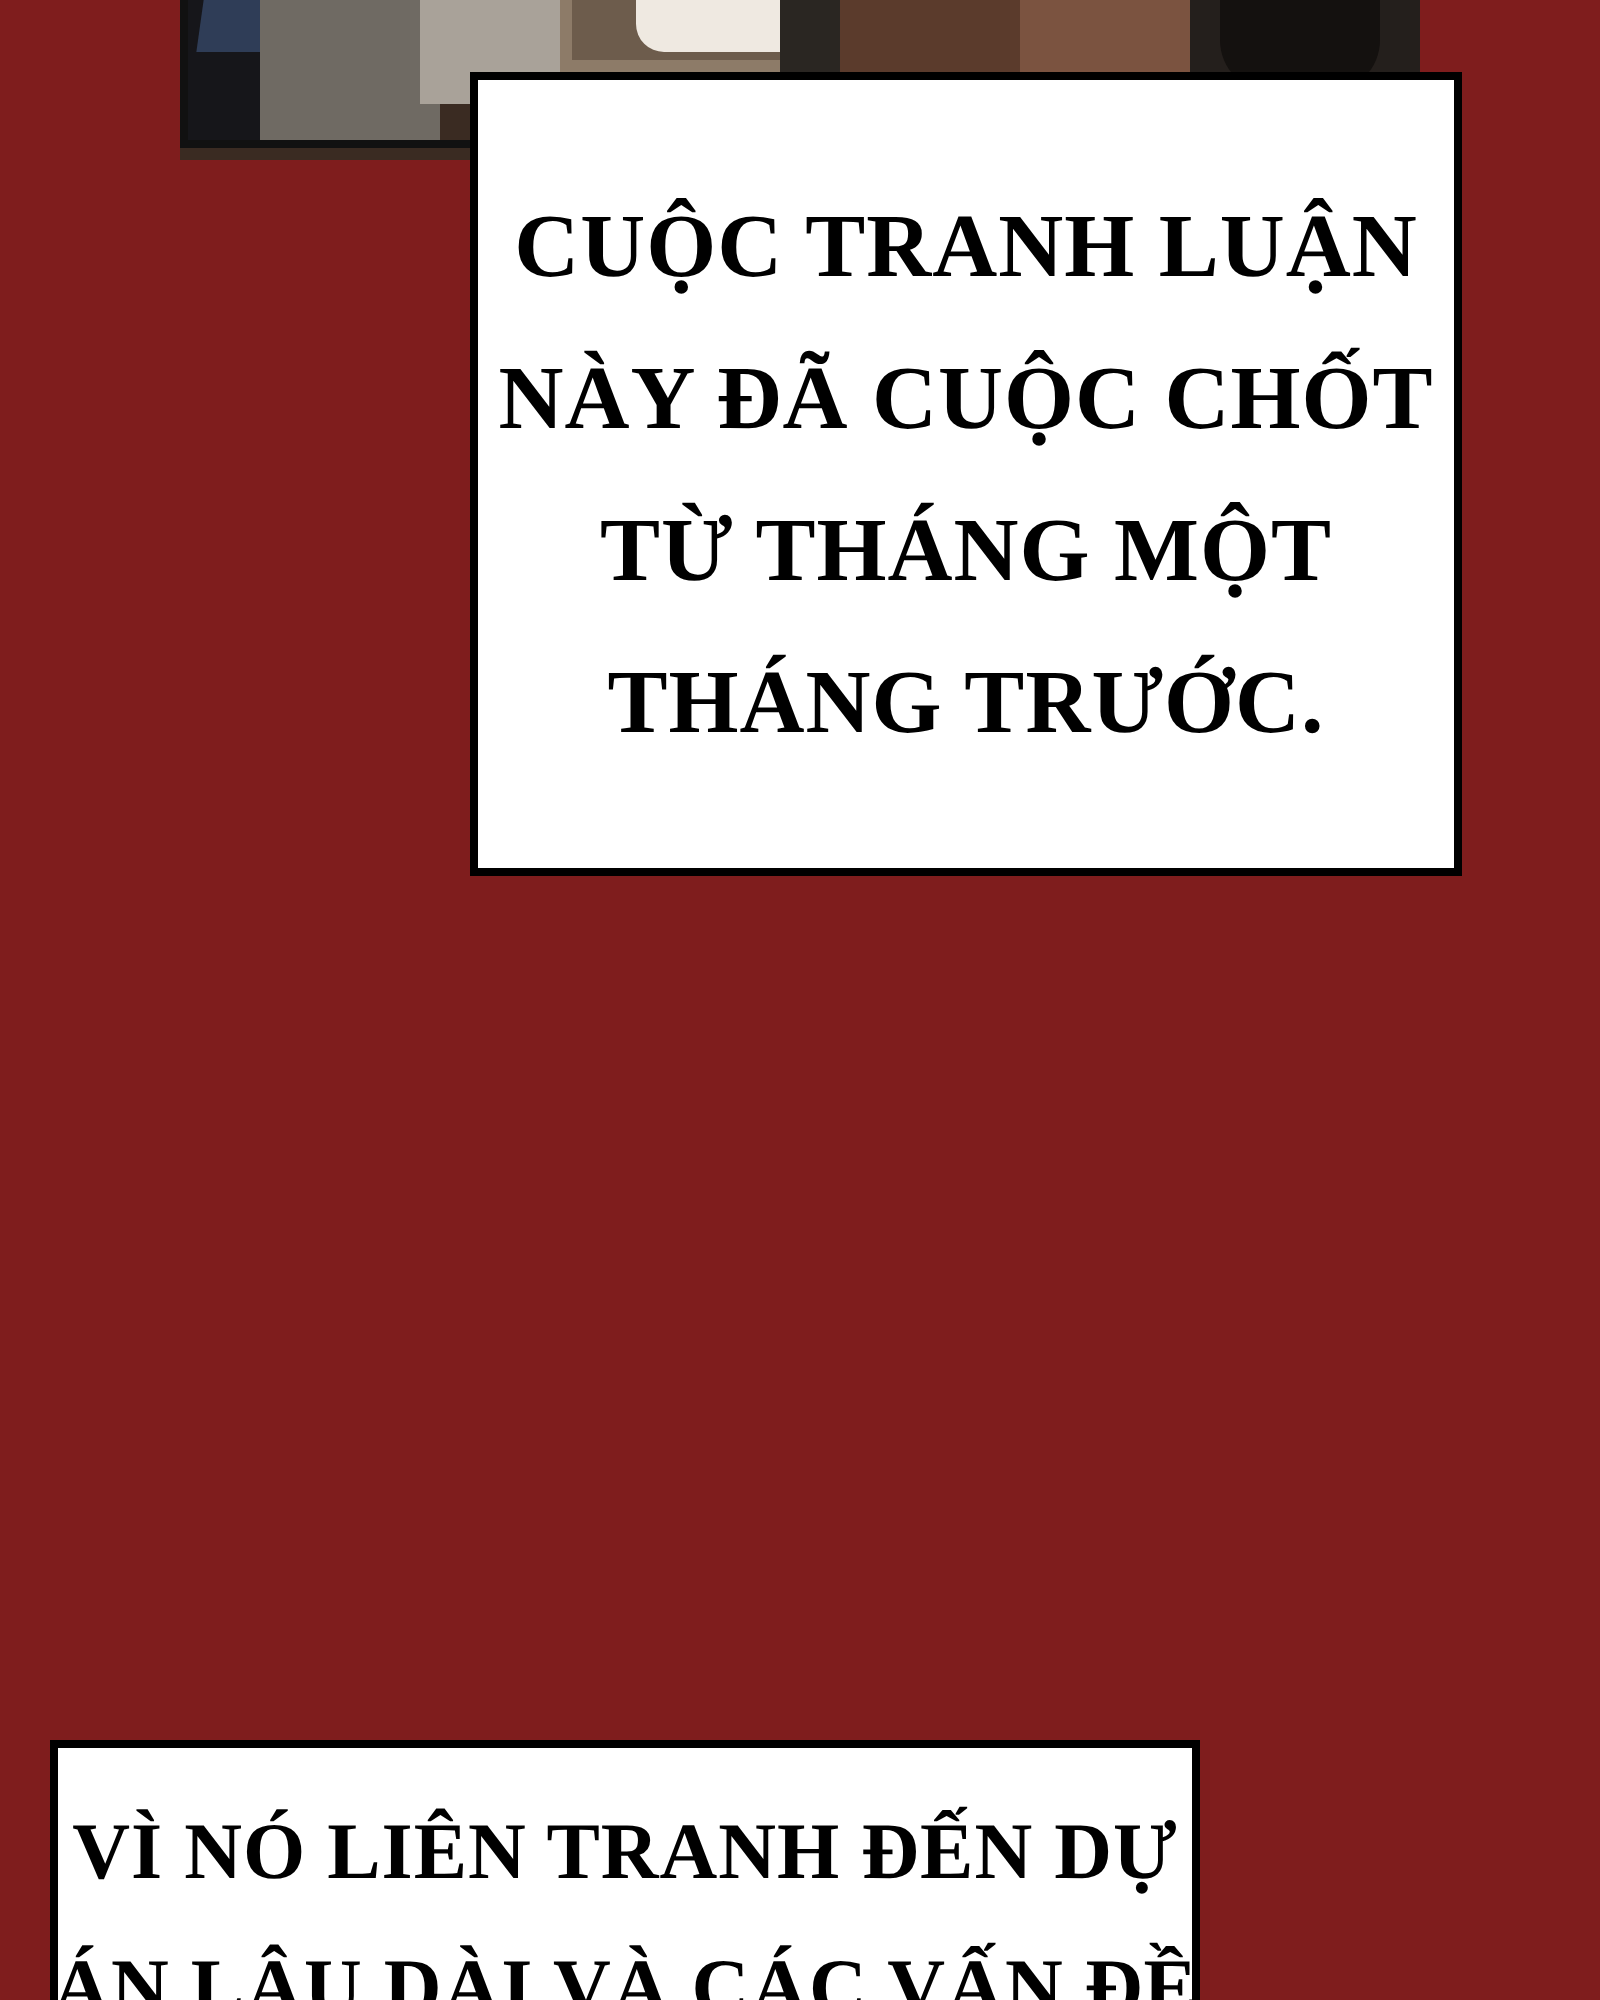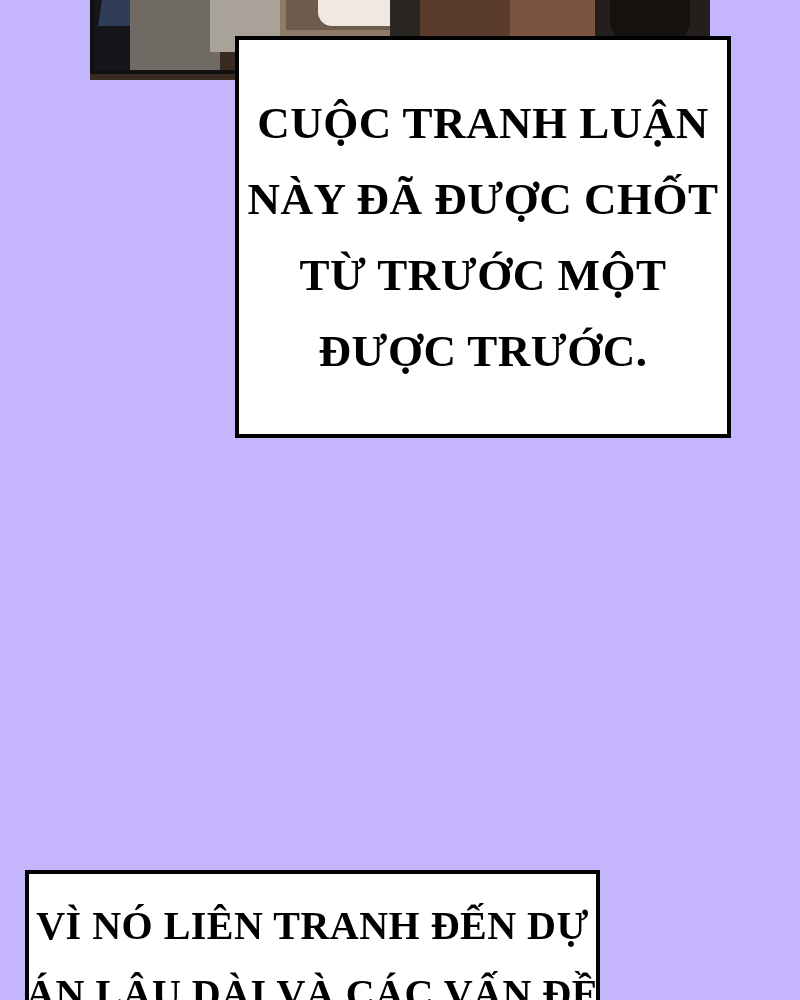--- a/index.html
+++ b/index.html
@@ -14,21 +14,21 @@
     overflow: hidden;
     position: relative;
   }
 
   .page {
     position: absolute;
     top: 0;
     left: 0;
     width: 800px;
     height: 1000px;
-    background: #c4b5fd;
+    background: #7f1d1d;
   }
 
   
   .art-strip {
     position: absolute;
     left: 90px;
     top: 0;
     width: 620px;
     height: 80px;
     overflow: hidden;
@@ -202,23 +202,23 @@
     <div class="art-shape shape-dark-mid"></div>
     <div class="art-shape shape-brown"></div>
     <div class="art-shape shape-brown-lt"></div>
     <div class="art-shape shape-dark-right"></div>
     <div class="art-shape shape-hair"></div>
     <div class="art-panel-border"></div>
   </div>
 
   <div class="speech-box" id="bubble-1">
     <span class="speech-line">CUỘC TRANH LUẬN</span>
-    <span class="speech-line">NÀY ĐÃ ĐƯỢC CHỐT</span>
-    <span class="speech-line">TỪ TRƯỚC MỘT</span>
-    <span class="speech-line">ĐƯỢC TRƯỚC.</span>
+    <span class="speech-line">NÀY ĐÃ CUỘC CHỐT</span>
+    <span class="speech-line">TỪ THÁNG MỘT</span>
+    <span class="speech-line">THÁNG TRƯỚC.</span>
   </div>
 
   <div class="speech-box" id="bubble-2">
     <span class="speech-line">VÌ NÓ LIÊN TRANH ĐẾN DỰ</span>
     <span class="speech-line">ÁN LÂU DÀI VÀ CÁC VẤN ĐỀ</span>
   </div>
 
 </div>
 
 </body></html>

